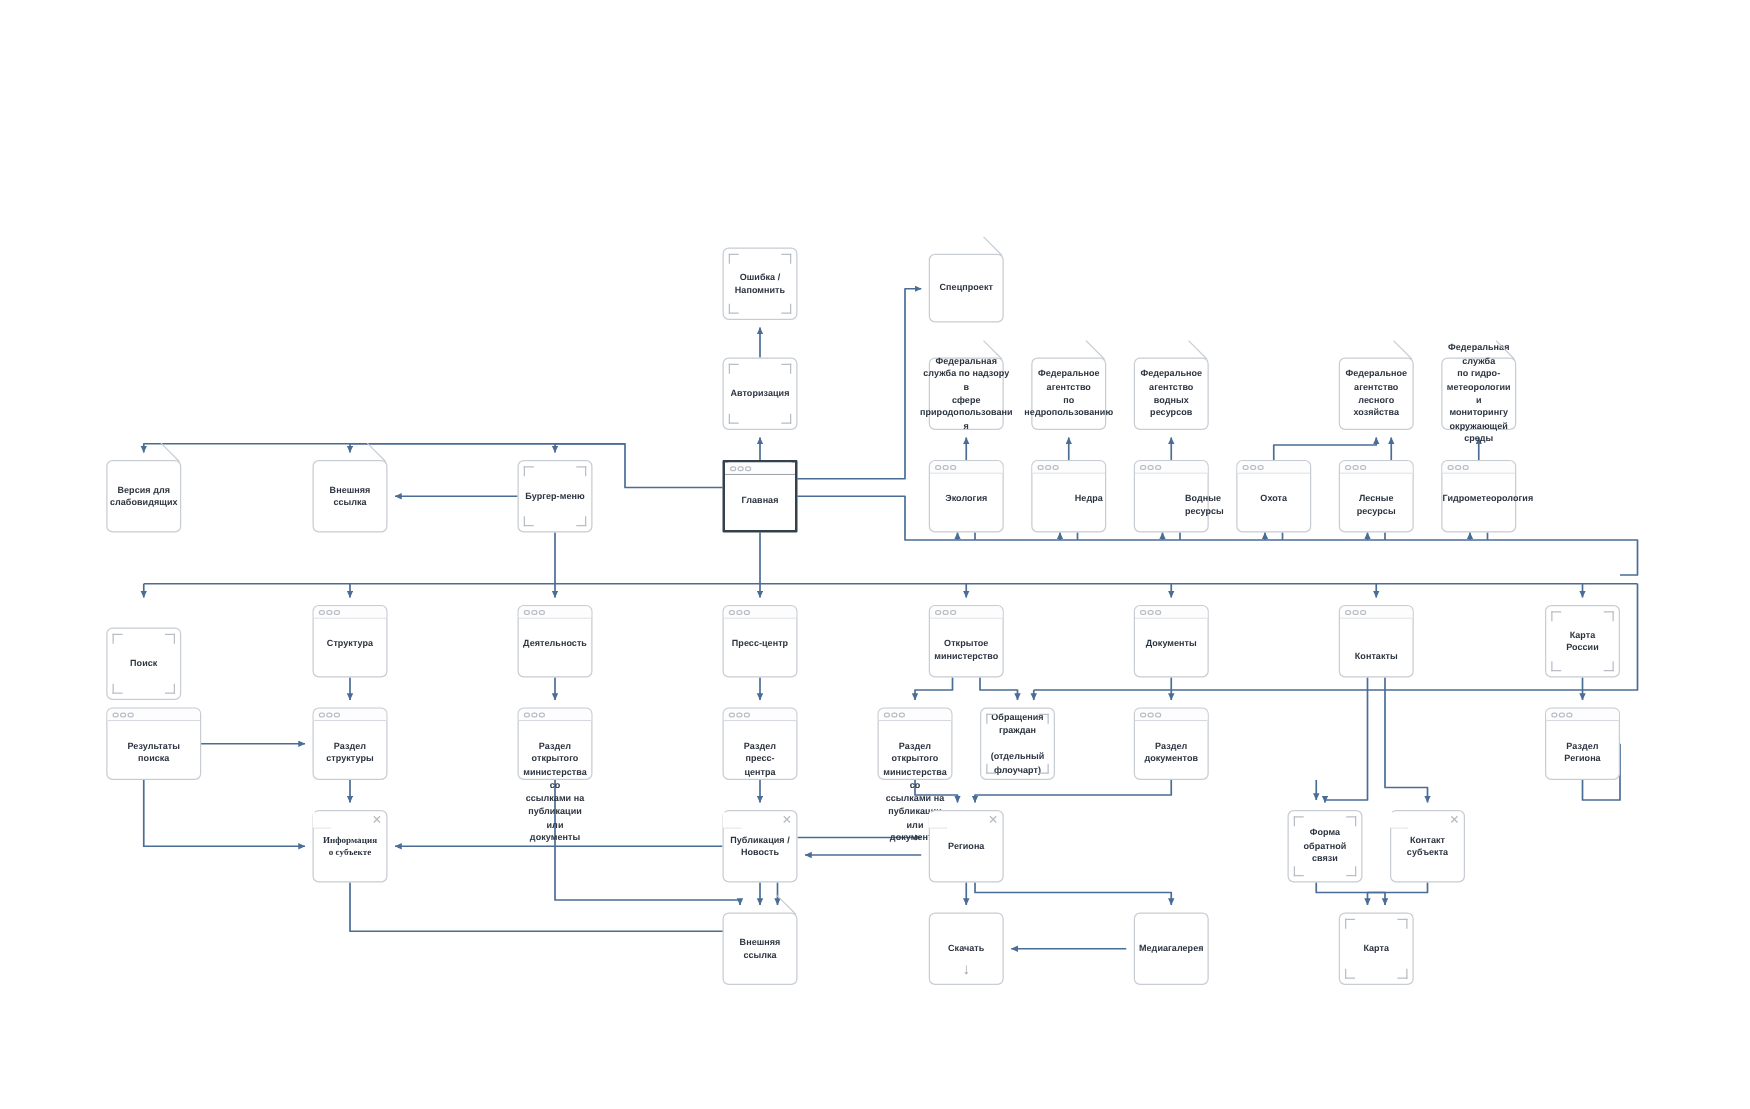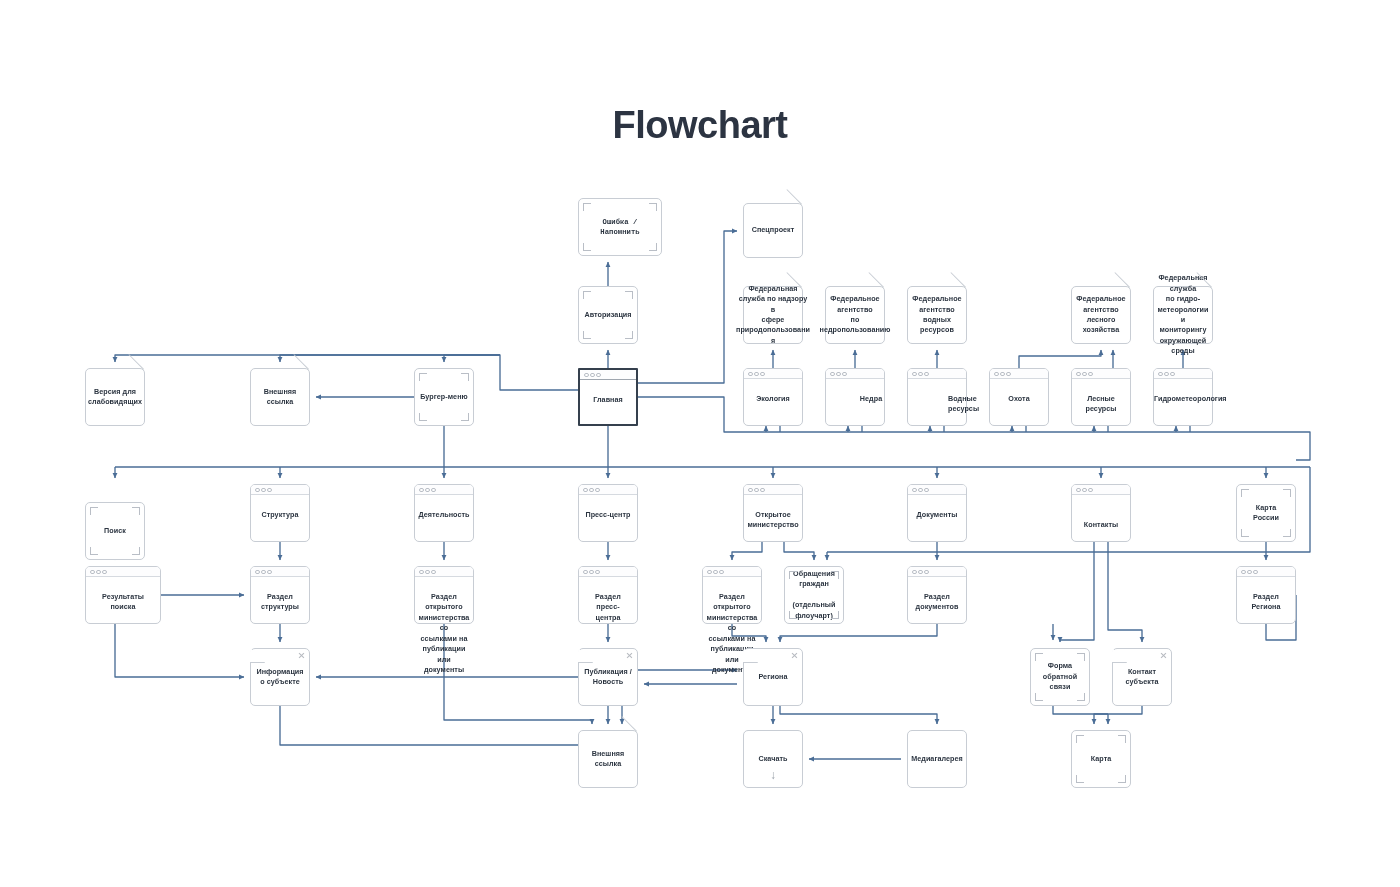--- a/index.html
+++ b/index.html
@@ -104,21 +104,20 @@
     border-radius:1px;
     box-shadow:0 0 0 0 rgba(0,0,0,0);
   }
   .root .bar{border-bottom:1px solid #9fa6af;}
 </style>
 </head>
 <body>
 
 <div id="canvas">
 
-  <div id="title">Flowchart</div>
 
   <svg id="wires" viewBox="0 0 1400 887" width="1400" height="887" aria-hidden="true">
     <defs>
       <marker id="ah" markerWidth="7" markerHeight="7" refX="5.4" refY="2.6" orient="auto" markerUnits="userSpaceOnUse">
         <path d="M0,0 L5.6,2.6 L0,5.2 z" fill="#4a6d96"></path>
       </marker>
     </defs>
     <g fill="none" stroke="#4a6d96" stroke-width="1.35" stroke-linejoin="round">
 
       <path d="M608,286 L608,262" marker-end="url(#ah)"></path>
@@ -214,21 +213,21 @@
       <path d="M780,706 L780,714 L937,714 L937,724" marker-end="url(#ah)"></path>
       <path d="M1142,706 L1142,714 L1094,714 L1094,724" marker-end="url(#ah)"></path>
       <path d="M1108,714 L1108,724" marker-end="url(#ah)"></path>
       <path d="M1053,706 L1053,714 L1108,714"></path>
 
       <path d="M901,759 L809,759" marker-end="url(#ah)"></path>
     </g>
   </svg>
 
   <div id="nodes">
-      <div class="node brk" style="left: 578px; top: 198px; width: 84px; height: 58px; font-family: Liberation Mono, monospace;">
+      <div class="node brk" style="left: 578px; top: 198px; width: 60px; height: 58px;">
         <span class="c tl"></span>
         <span class="c tr"></span>
         <span class="c bl"></span>
         <span class="c br"></span>
         <span class="lbl">Ошибка / Напомнить</span>
       </div>
       <div class="node brk" style="left: 578px; top: 286px; width: 60px; height: 58px;">
         <span class="c tl"></span>
         <span class="c tr"></span>
         <span class="c bl"></span>
@@ -524,21 +523,21 @@
         <div class="bar">
           <div class="dots">
             <i></i>
             <i></i>
             <i></i>
           </div>
         </div>
         <span class="lbl">Раздел
 Региона</span>
       </div>
-      <div class="node page" style="left: 250px; top: 648px; width: 60px; height: 58px;">
+      <div class="node page" style="left: 250px; top: 648px; width: 60px; height: 58px; font-family: Liberation Serif, serif;">
         <span class="fold"></span>
         <span class="x"></span>
         <span class="lbl">Информация
 о субъекте</span>
       </div>
       <div class="node page" style="left: 578px; top: 648px; width: 60px; height: 58px;">
         <span class="fold"></span>
         <span class="x"></span>
         <span class="lbl">Публикация /
 Новость</span>

